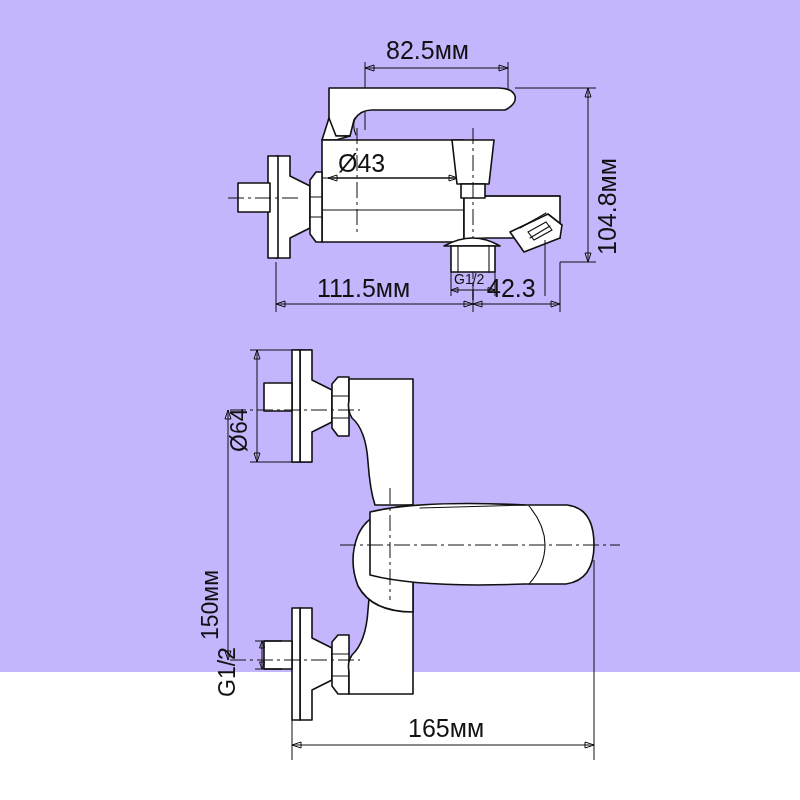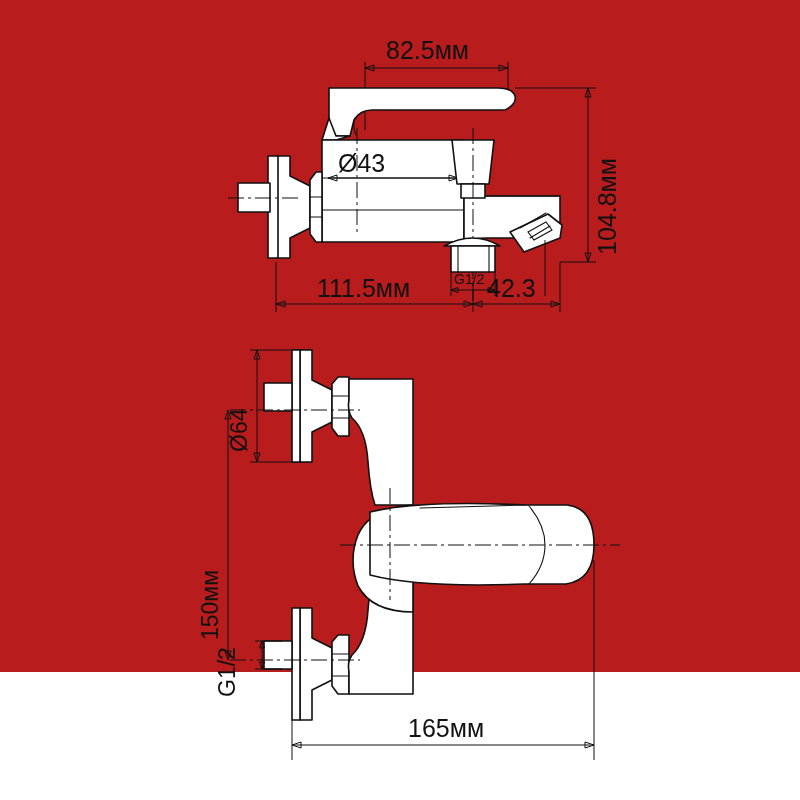--- a/index.html
+++ b/index.html
@@ -1,17 +1,17 @@
 <!DOCTYPE html>
 <html><head>
 <meta charset="utf-8">
 <style>
   html,body{margin:0;padding:0;background:#ffffff;}
   body{width:800px;height:800px;overflow:hidden;font-family:"Liberation Sans",sans-serif;}
-  #sheet{position:relative;width:800px;height:672px;background:#b91c1c;text-align:right;}
+  #sheet{position:relative;width:800px;height:672px;background:#c4b5fd;text-align:right;}
   svg{display:block;}
   .ln{stroke:#111;fill:none;stroke-width:1.6;stroke-linejoin:round;stroke-linecap:round;}
   .ln-thin{stroke:#111;fill:none;stroke-width:1.1;stroke-linecap:round;}
   .dim{stroke:#111;fill:none;stroke-width:1.0;}
   .ext{stroke:#111;fill:none;stroke-width:1.0;}
   .center{stroke:#111;fill:none;stroke-width:1.0;stroke-dasharray:16 4 3 4;}
   .fillw{fill:#ffffff;}
   .txt{fill:#111;font-family:"Liberation Sans",sans-serif;font-weight:400;}
   .t-big{font-size:25px;}
   .t-mid{font-size:23px;}

